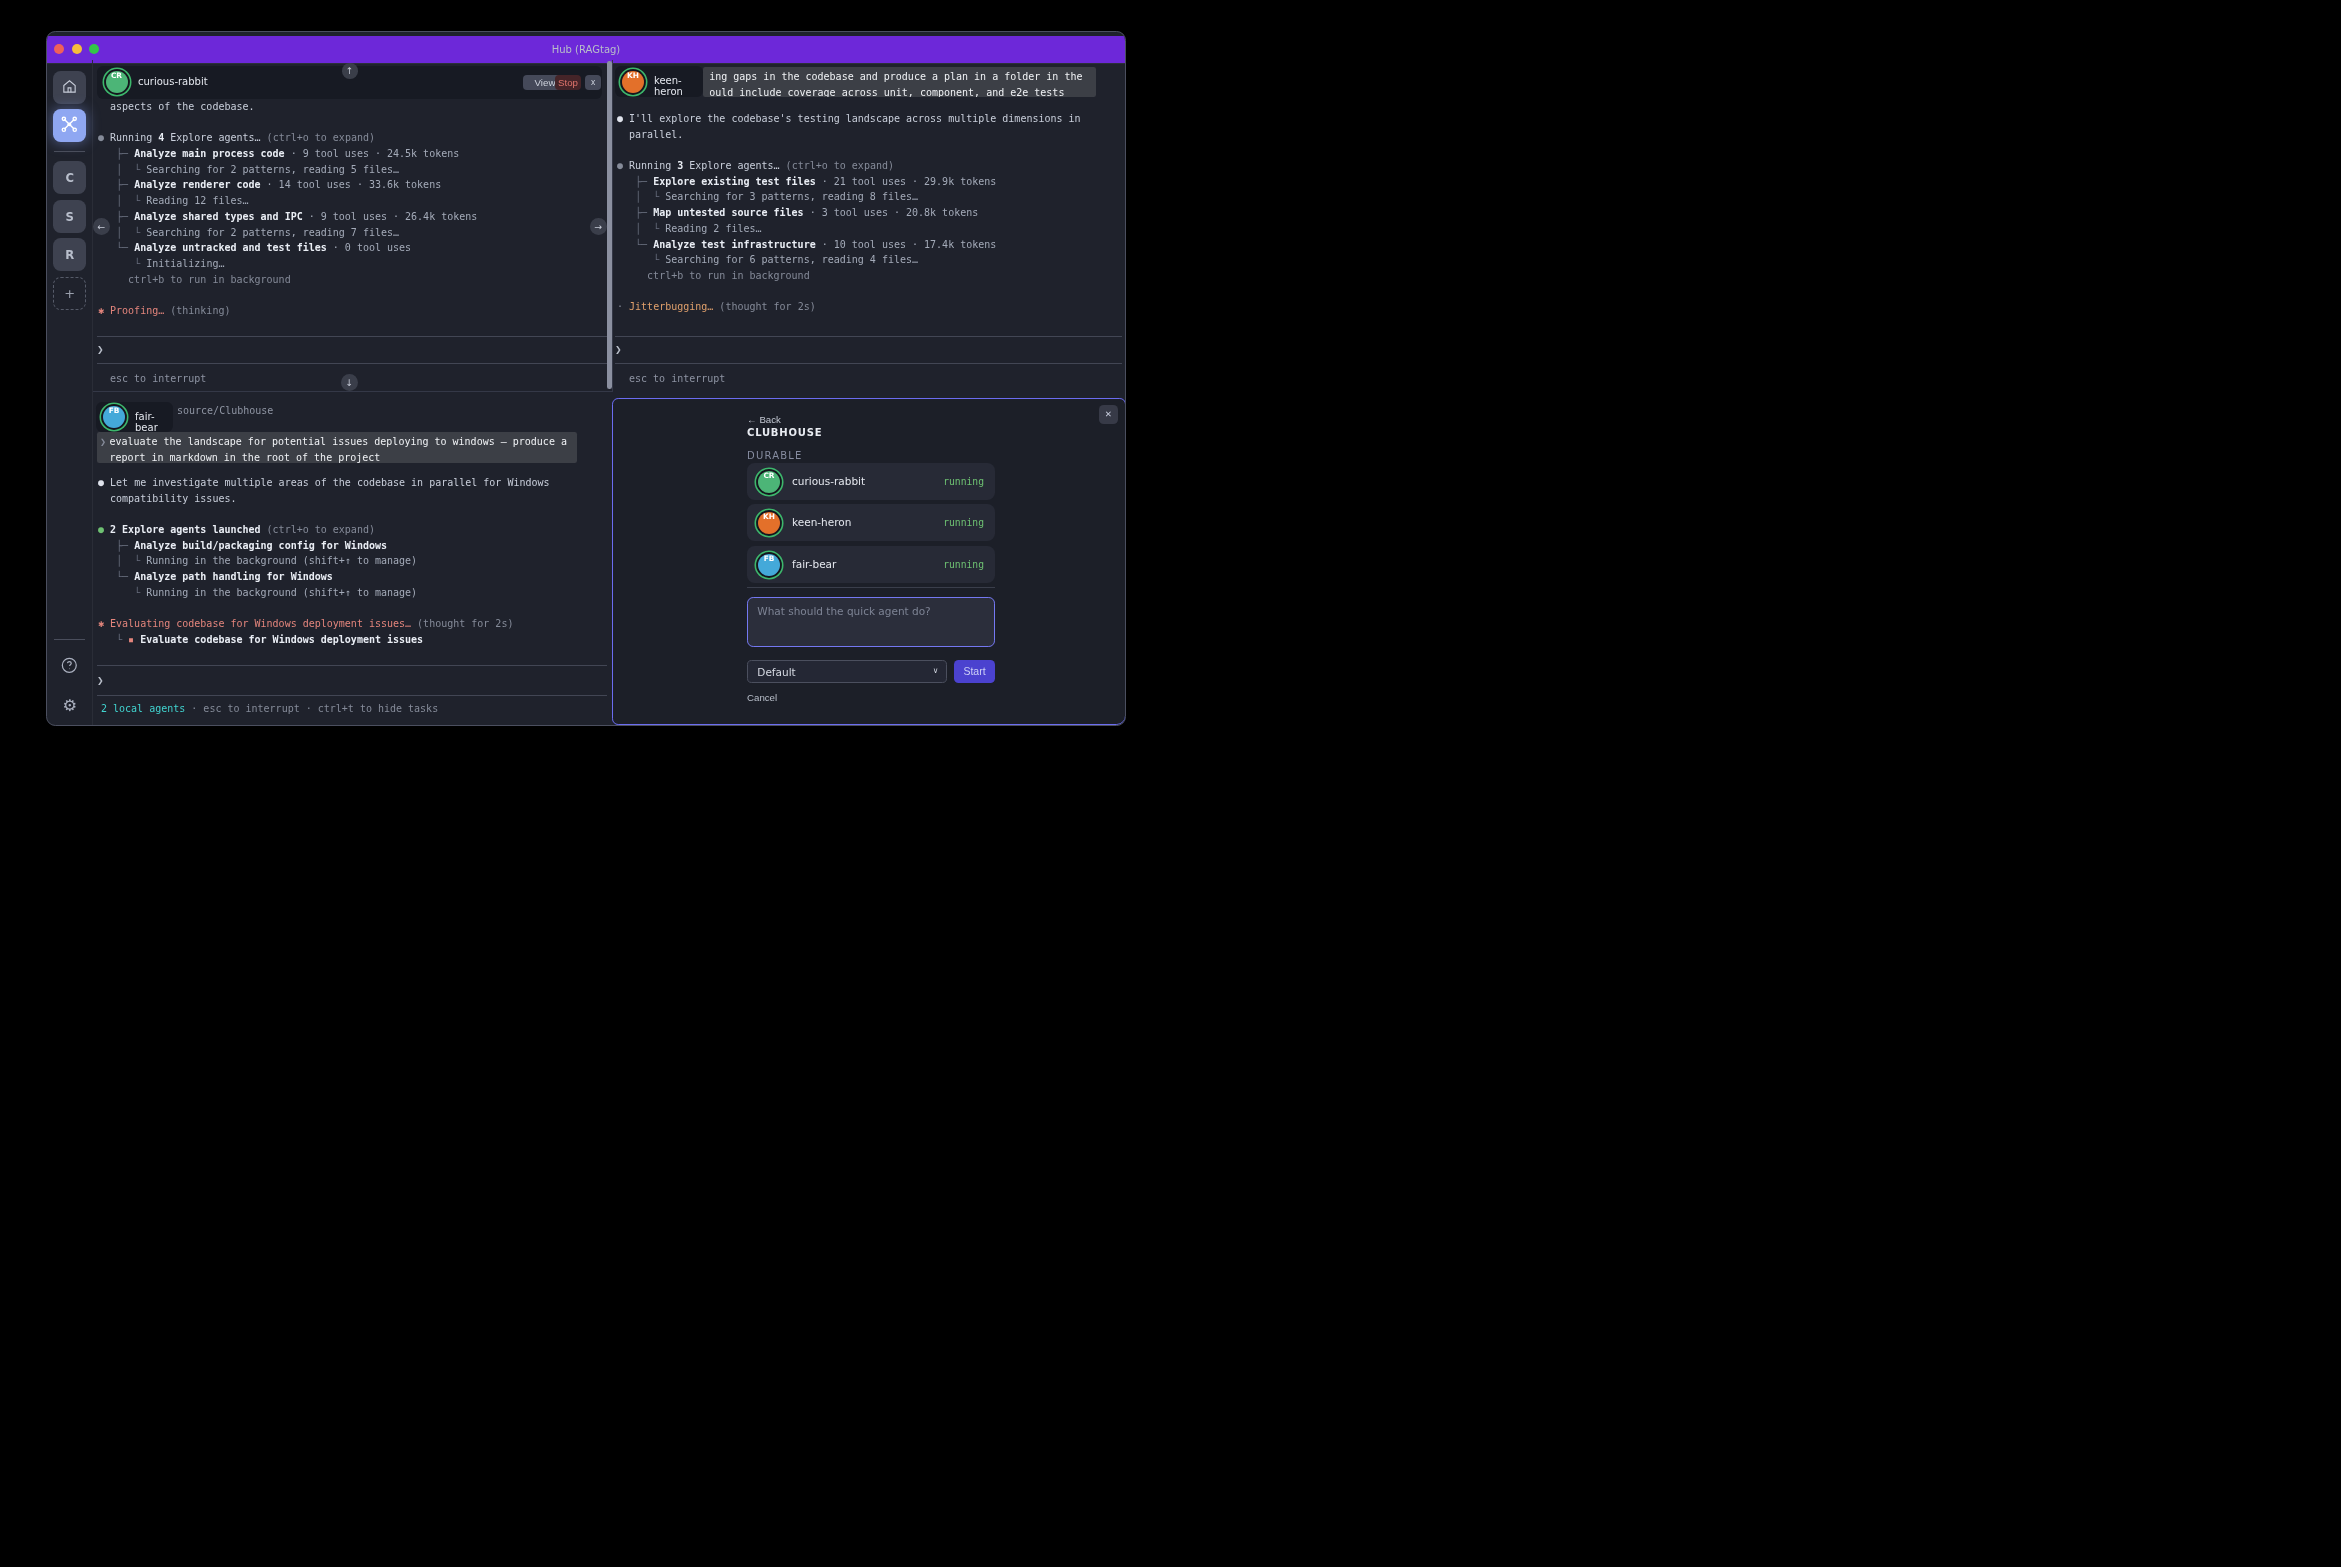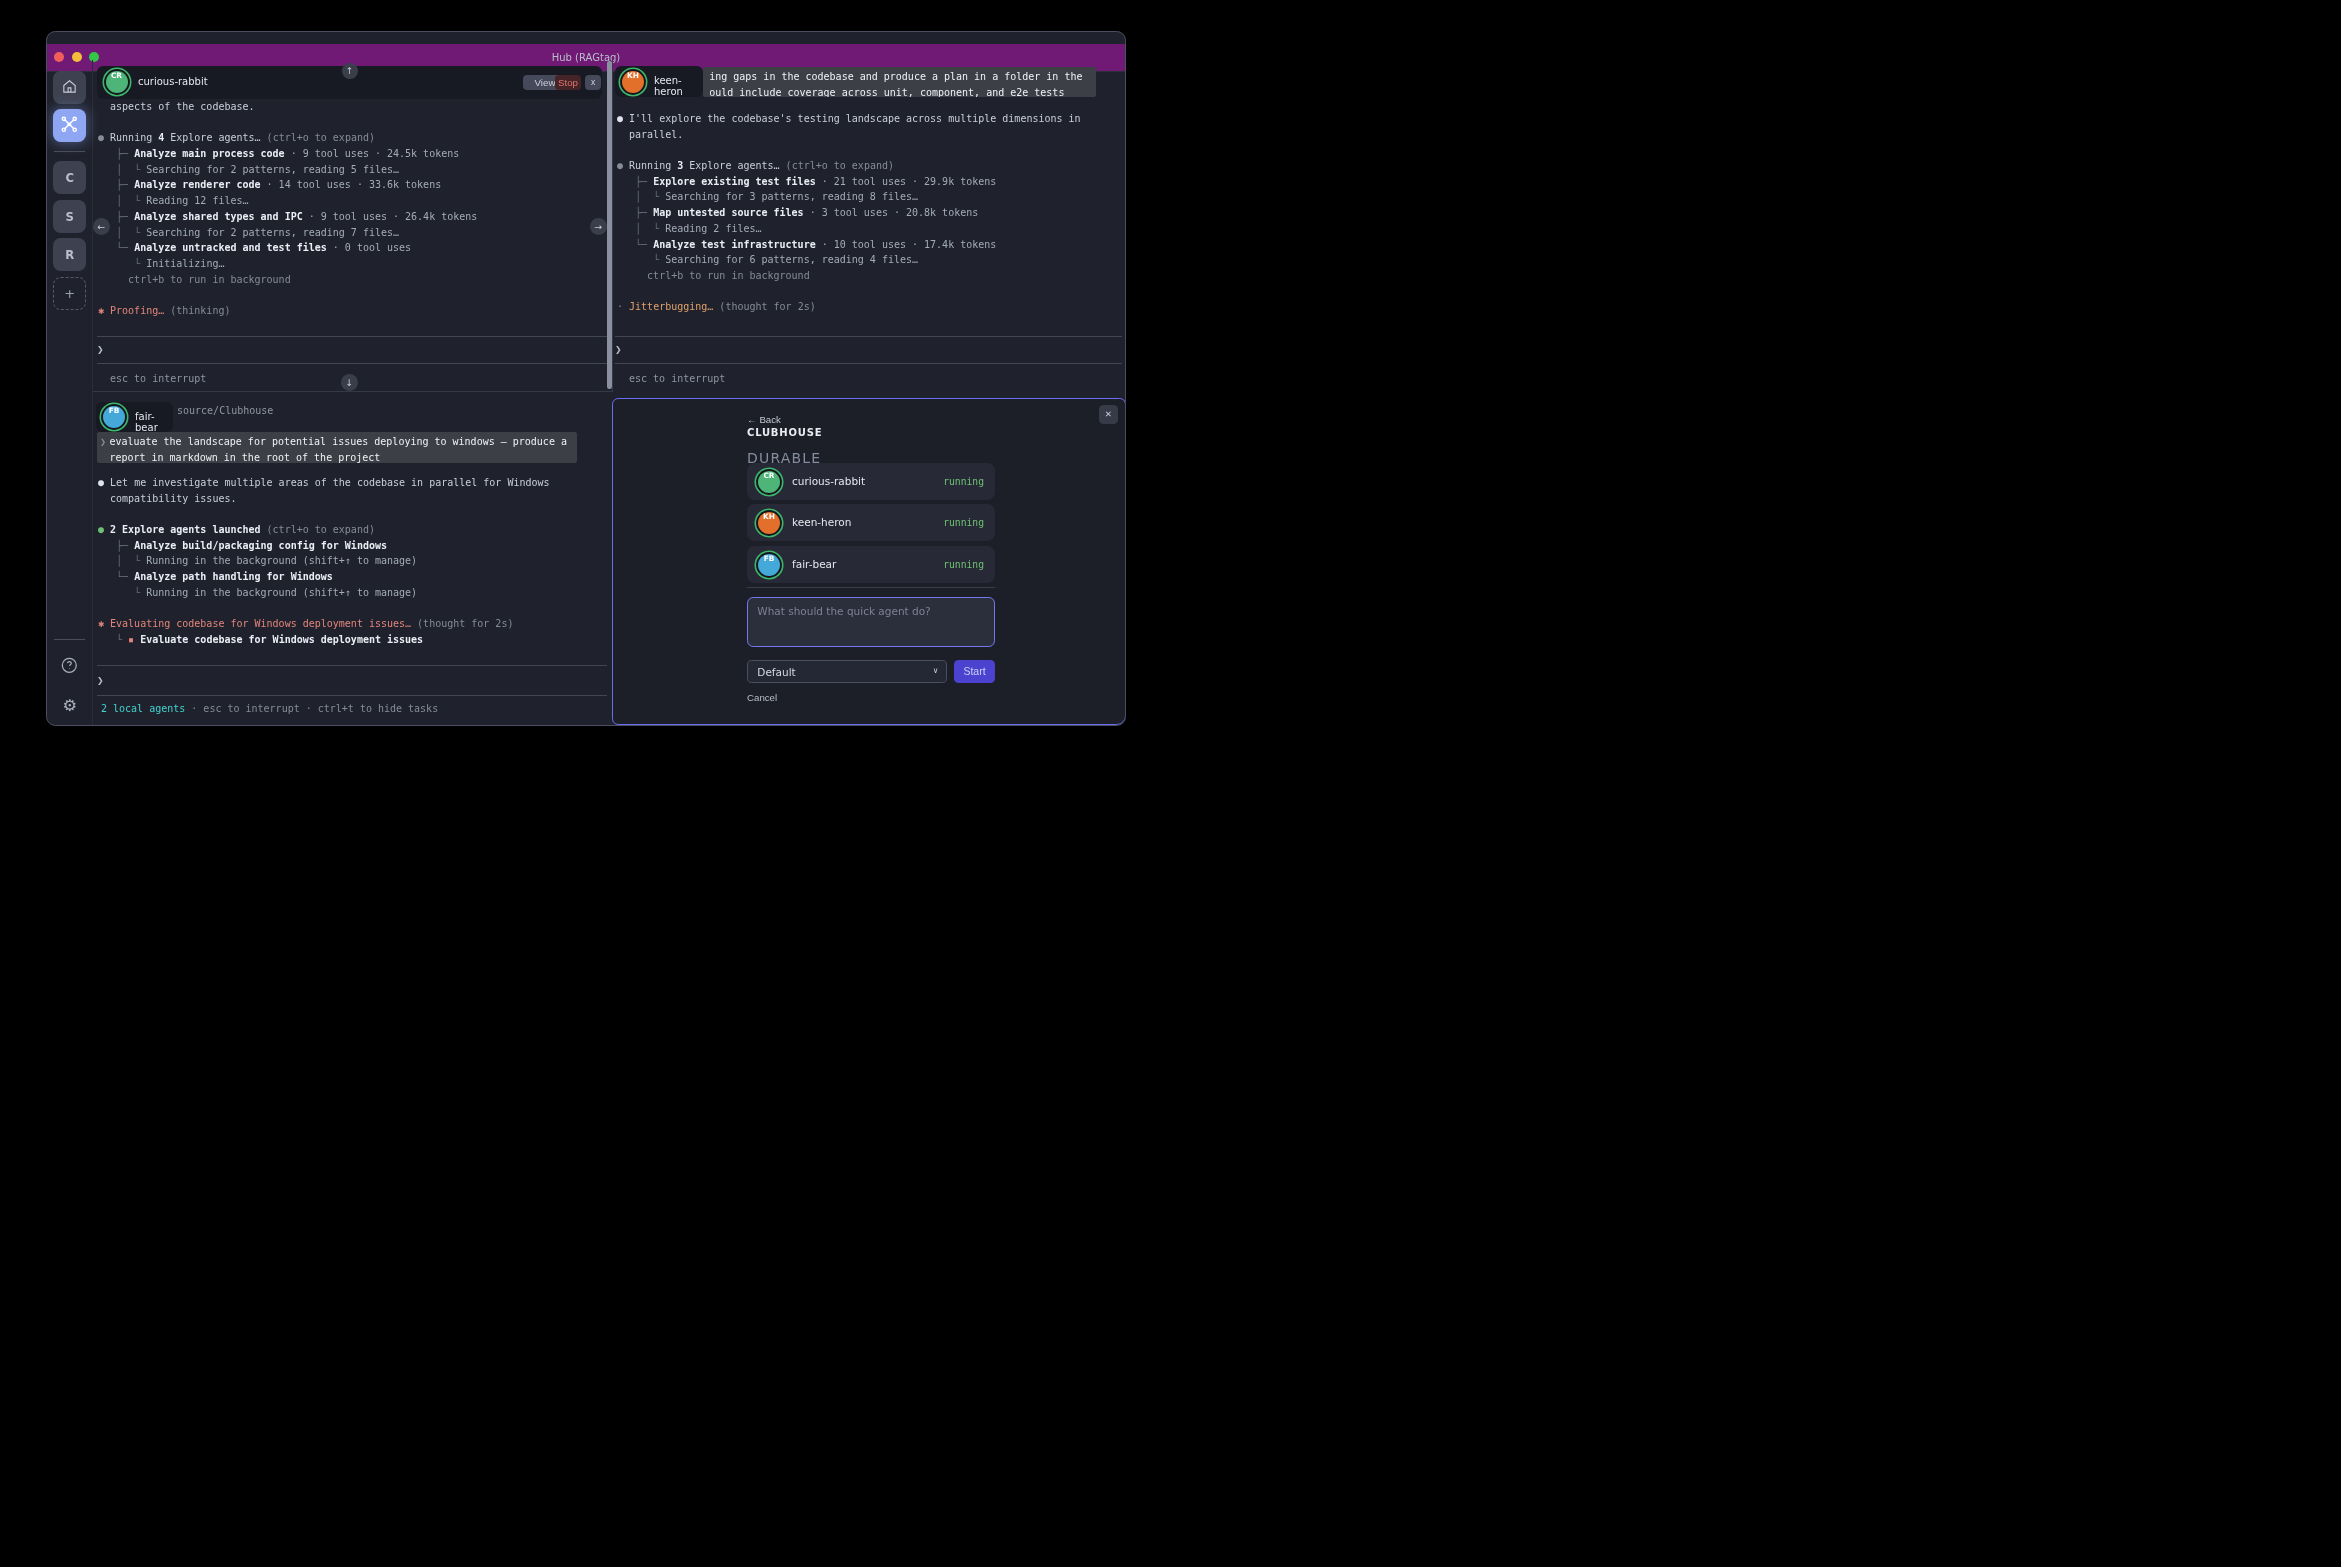--- a/index.html
+++ b/index.html
@@ -1,21 +1,21 @@
 <!DOCTYPE html>
 <html style="font-size:12.4px"><head>
 <meta charset="utf-8">
 <style>
   html,body{margin:0;padding:0;background:#000;}
   .page{position:relative;width:1171px;height:784px;background:#000;overflow:hidden;
         font-family:"DejaVu Sans","Liberation Sans",sans-serif;}
   .window{position:absolute;left:46px;top:31px;width:1080px;height:695px;background:#1f222c;
           border:0.8px solid #4b4f5f;border-radius:9.3px;overflow:hidden;box-sizing:border-box;}
   
-  .titlebar{position:absolute;left:0;top:12px;right:0;height:27px;background:#701a75;border-bottom:0.8px solid #2c2f3a;padding-left:40px;}
+  .titlebar{position:absolute;left:0;top:4px;right:0;height:27px;background:#6d28d9;border-bottom:0.8px solid #2c2f3a;padding-left:40px;}
   .lights{position:absolute;left:7px;top:7.7px;display:flex;gap:7.7px;}
   .light{width:10px;height:10px;border-radius:50%;}
   .l-close{background:#f0605a}.l-min{background:#f6bd3c}.l-zoom{background:#33c648}
   .win-title{position:absolute;left:0;right:0;top:7.7px;text-align:center;font-size:10px;color:#b9bfc9;}
   
   .sidebar{position:absolute;left:0;top:28px;bottom:0;width:45px;border-right:0.8px solid #2a2d37;}
   .sb-btn{position:absolute;left:6.2px;width:33px;height:33px;border-radius:7.7px;background:#3e4250;
           display:flex;align-items:center;justify-content:center;color:#b9bfcc;font-weight:700;font-size:11.6px;}
   .sb-active{background:#8fa7f2;box-shadow:0 0 12.4px 1.5px rgba(140,165,245,.4);}
   .sb-add{background:transparent;border:1.2px dashed #565b69;color:#9aa0ad;font-weight:400;font-size:13px;box-sizing:border-box;}
@@ -43,21 +43,21 @@
         font-size:9.7px;display:flex;align-items:center;justify-content:center;border:none;padding:0;}
   .hl{position:absolute;background:#3c3f46;border-radius:2.3px;overflow:hidden;}
   .hl pre{margin:0;font:10px/15.5px "DejaVu Sans Mono",monospace;color:#f0f2f5;}
   
   .club{position:absolute;left:565px;top:366px;width:514px;height:327px;background:#1c1f28;
         border:1.5px solid #6b6cf0;border-radius:6.2px 6.2px 9.3px 6.2px;box-sizing:border-box;}
   .club-x{position:absolute;left:486px;top:6.2px;width:18.6px;height:18.6px;border-radius:4.6px;background:#373a47;
           color:#c9cede;font-size:8.5px;display:flex;align-items:center;justify-content:center;border:none;}
   .back{position:absolute;left:134px;top:14.7px;font-size:9.7px;color:#c3c8d3;background:none;border:none;padding:0;}
   .club-title{position:absolute;left:134px;top:28px;font-size:10px;font-weight:700;letter-spacing:0.8px;color:#e9ecf2;}
-  .club-sec{position:absolute;left:134px;top:51px;font-size:14px;letter-spacing:1.2px;color:#868ca0;}
+  .club-sec{position:absolute;left:134px;top:51px;font-size:10px;letter-spacing:1.2px;color:#868ca0;}
   .agent-card{position:absolute;left:134px;width:248px;height:37px;border-radius:7.7px;background:#272a36;}
   .agent-card .avatar{position:absolute;left:11px;top:7.7px;}
   .agent-card .nm{position:absolute;left:45px;top:12.4px;font-size:10.5px;color:#e4e7ee;}
   .agent-card .st{position:absolute;right:11px;top:13px;font:9.7px "DejaVu Sans Mono",monospace;color:#6ec172;}
   .club-div{position:absolute;left:134px;top:188px;width:248px;height:0.8px;background:#3a3e4b;}
   .club-ta{position:absolute;left:134px;top:198px;width:248px;height:50px;box-sizing:border-box;background:#2b2e3b;
            border:1.2px solid #7478f2;border-radius:6.2px;resize:none;padding:7px 9.3px;
            font:10.5px "DejaVu Sans","Liberation Sans",sans-serif;color:#e4e7ee;outline:none;}
   .club-ta::placeholder{color:#7d8394;}
   .club-sel{position:absolute;left:134px;top:261px;width:200px;height:22.5px;box-sizing:border-box;background:#242734;

